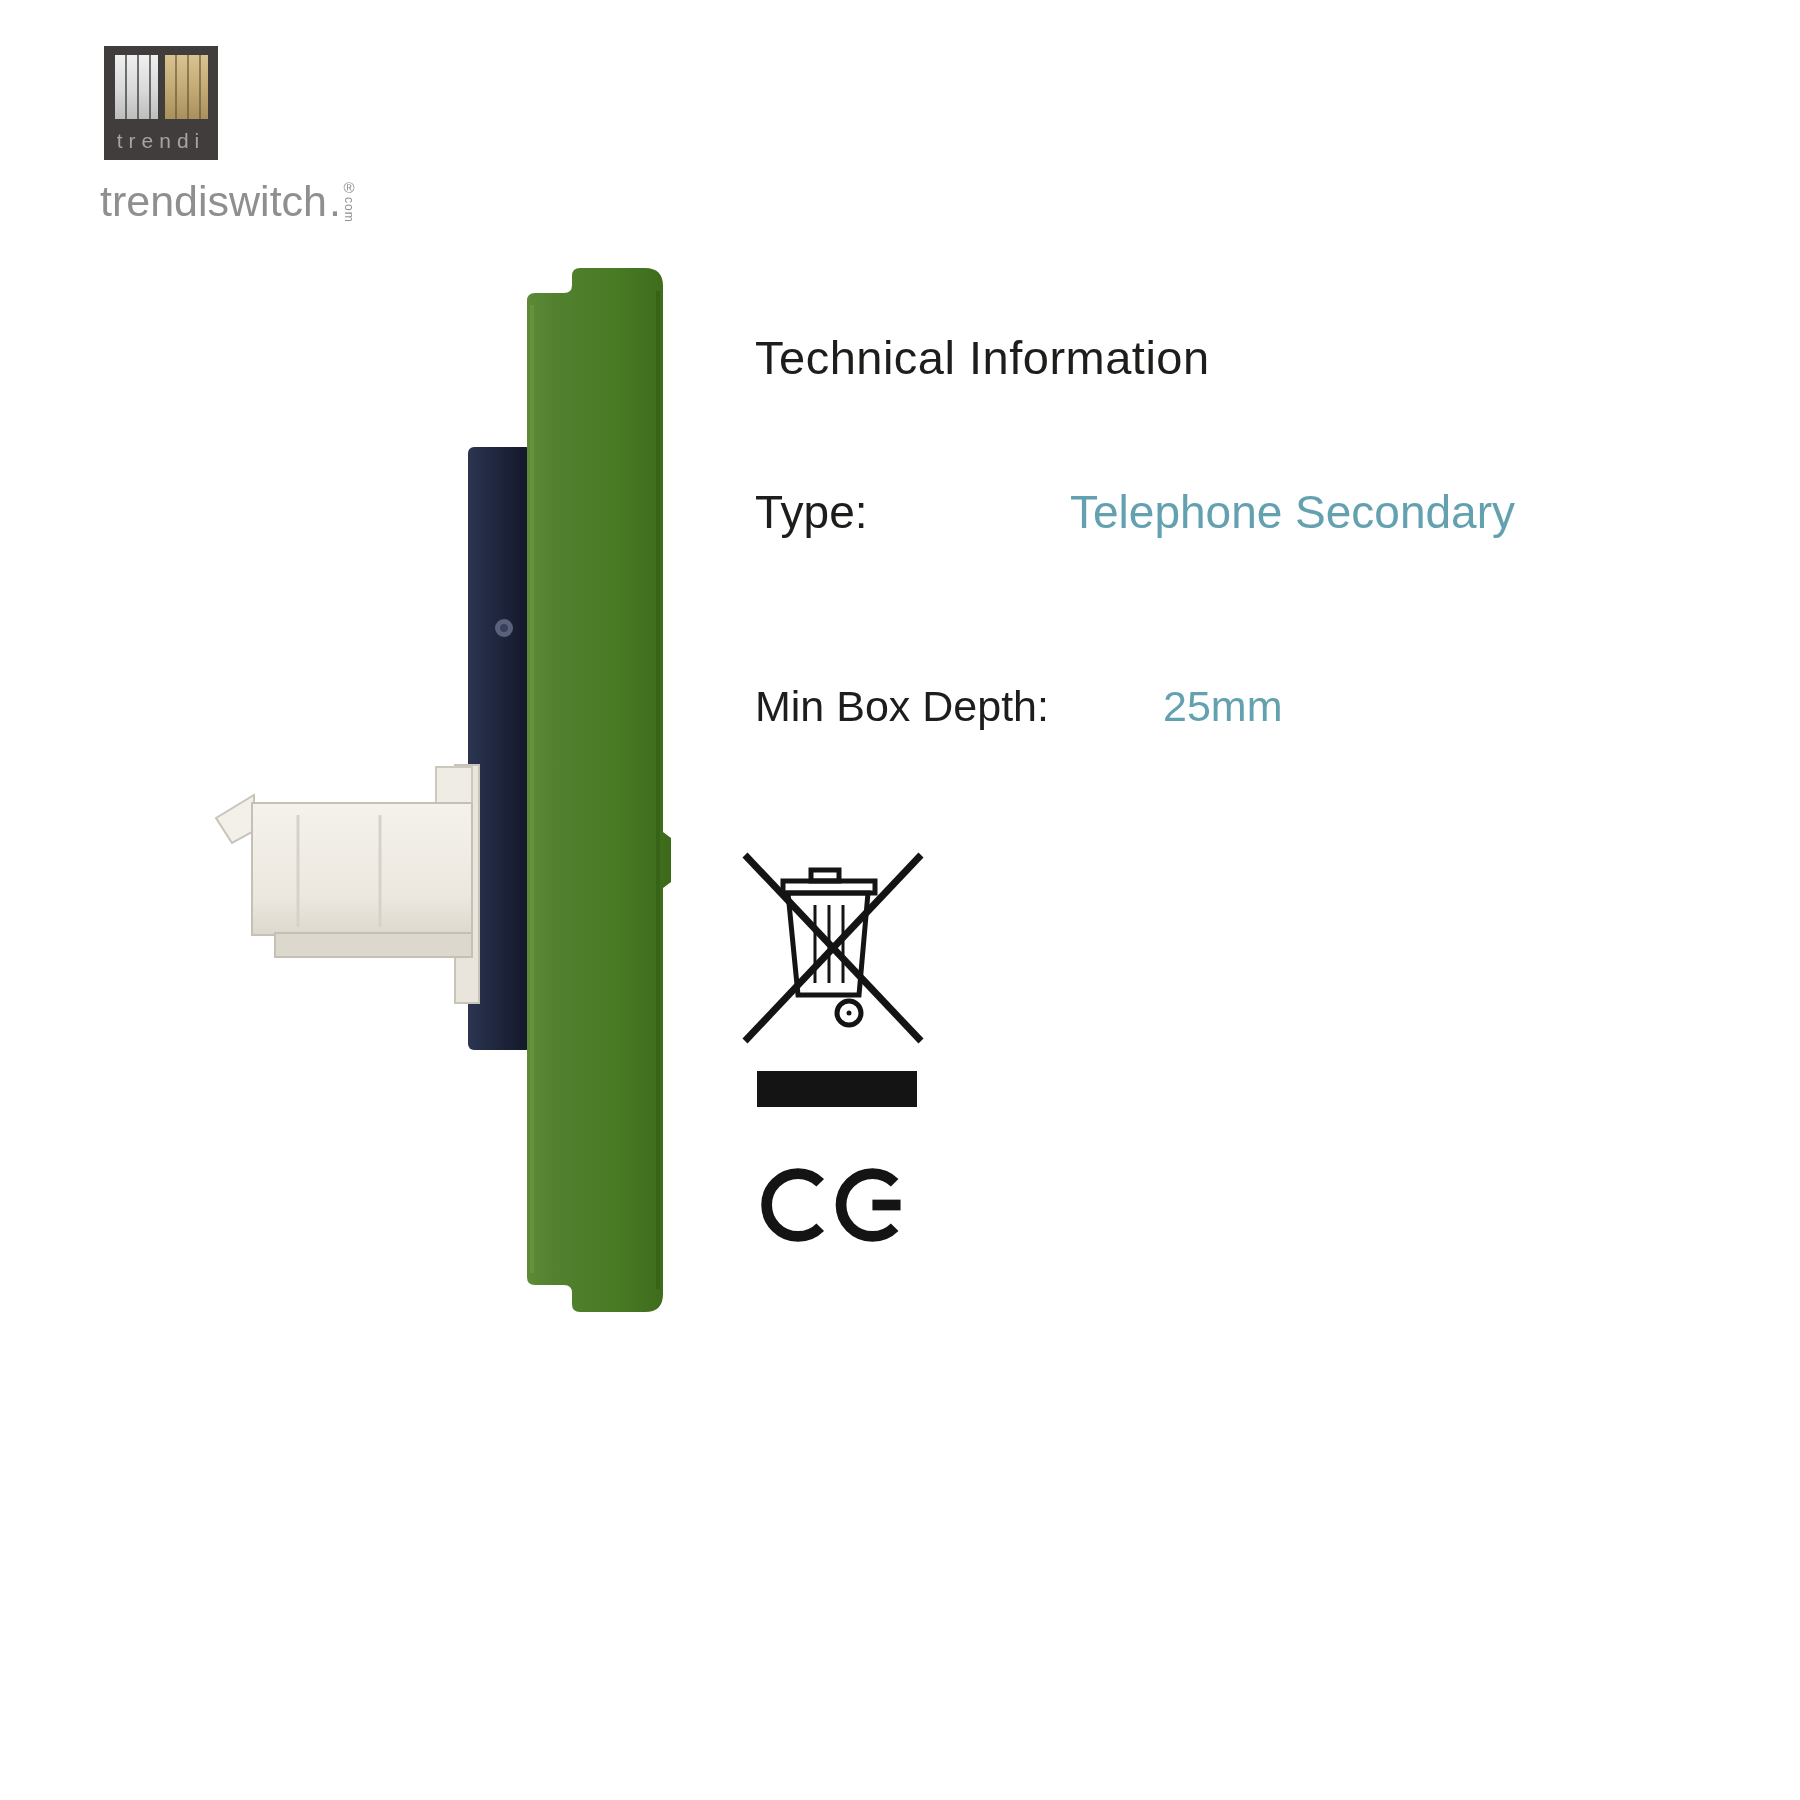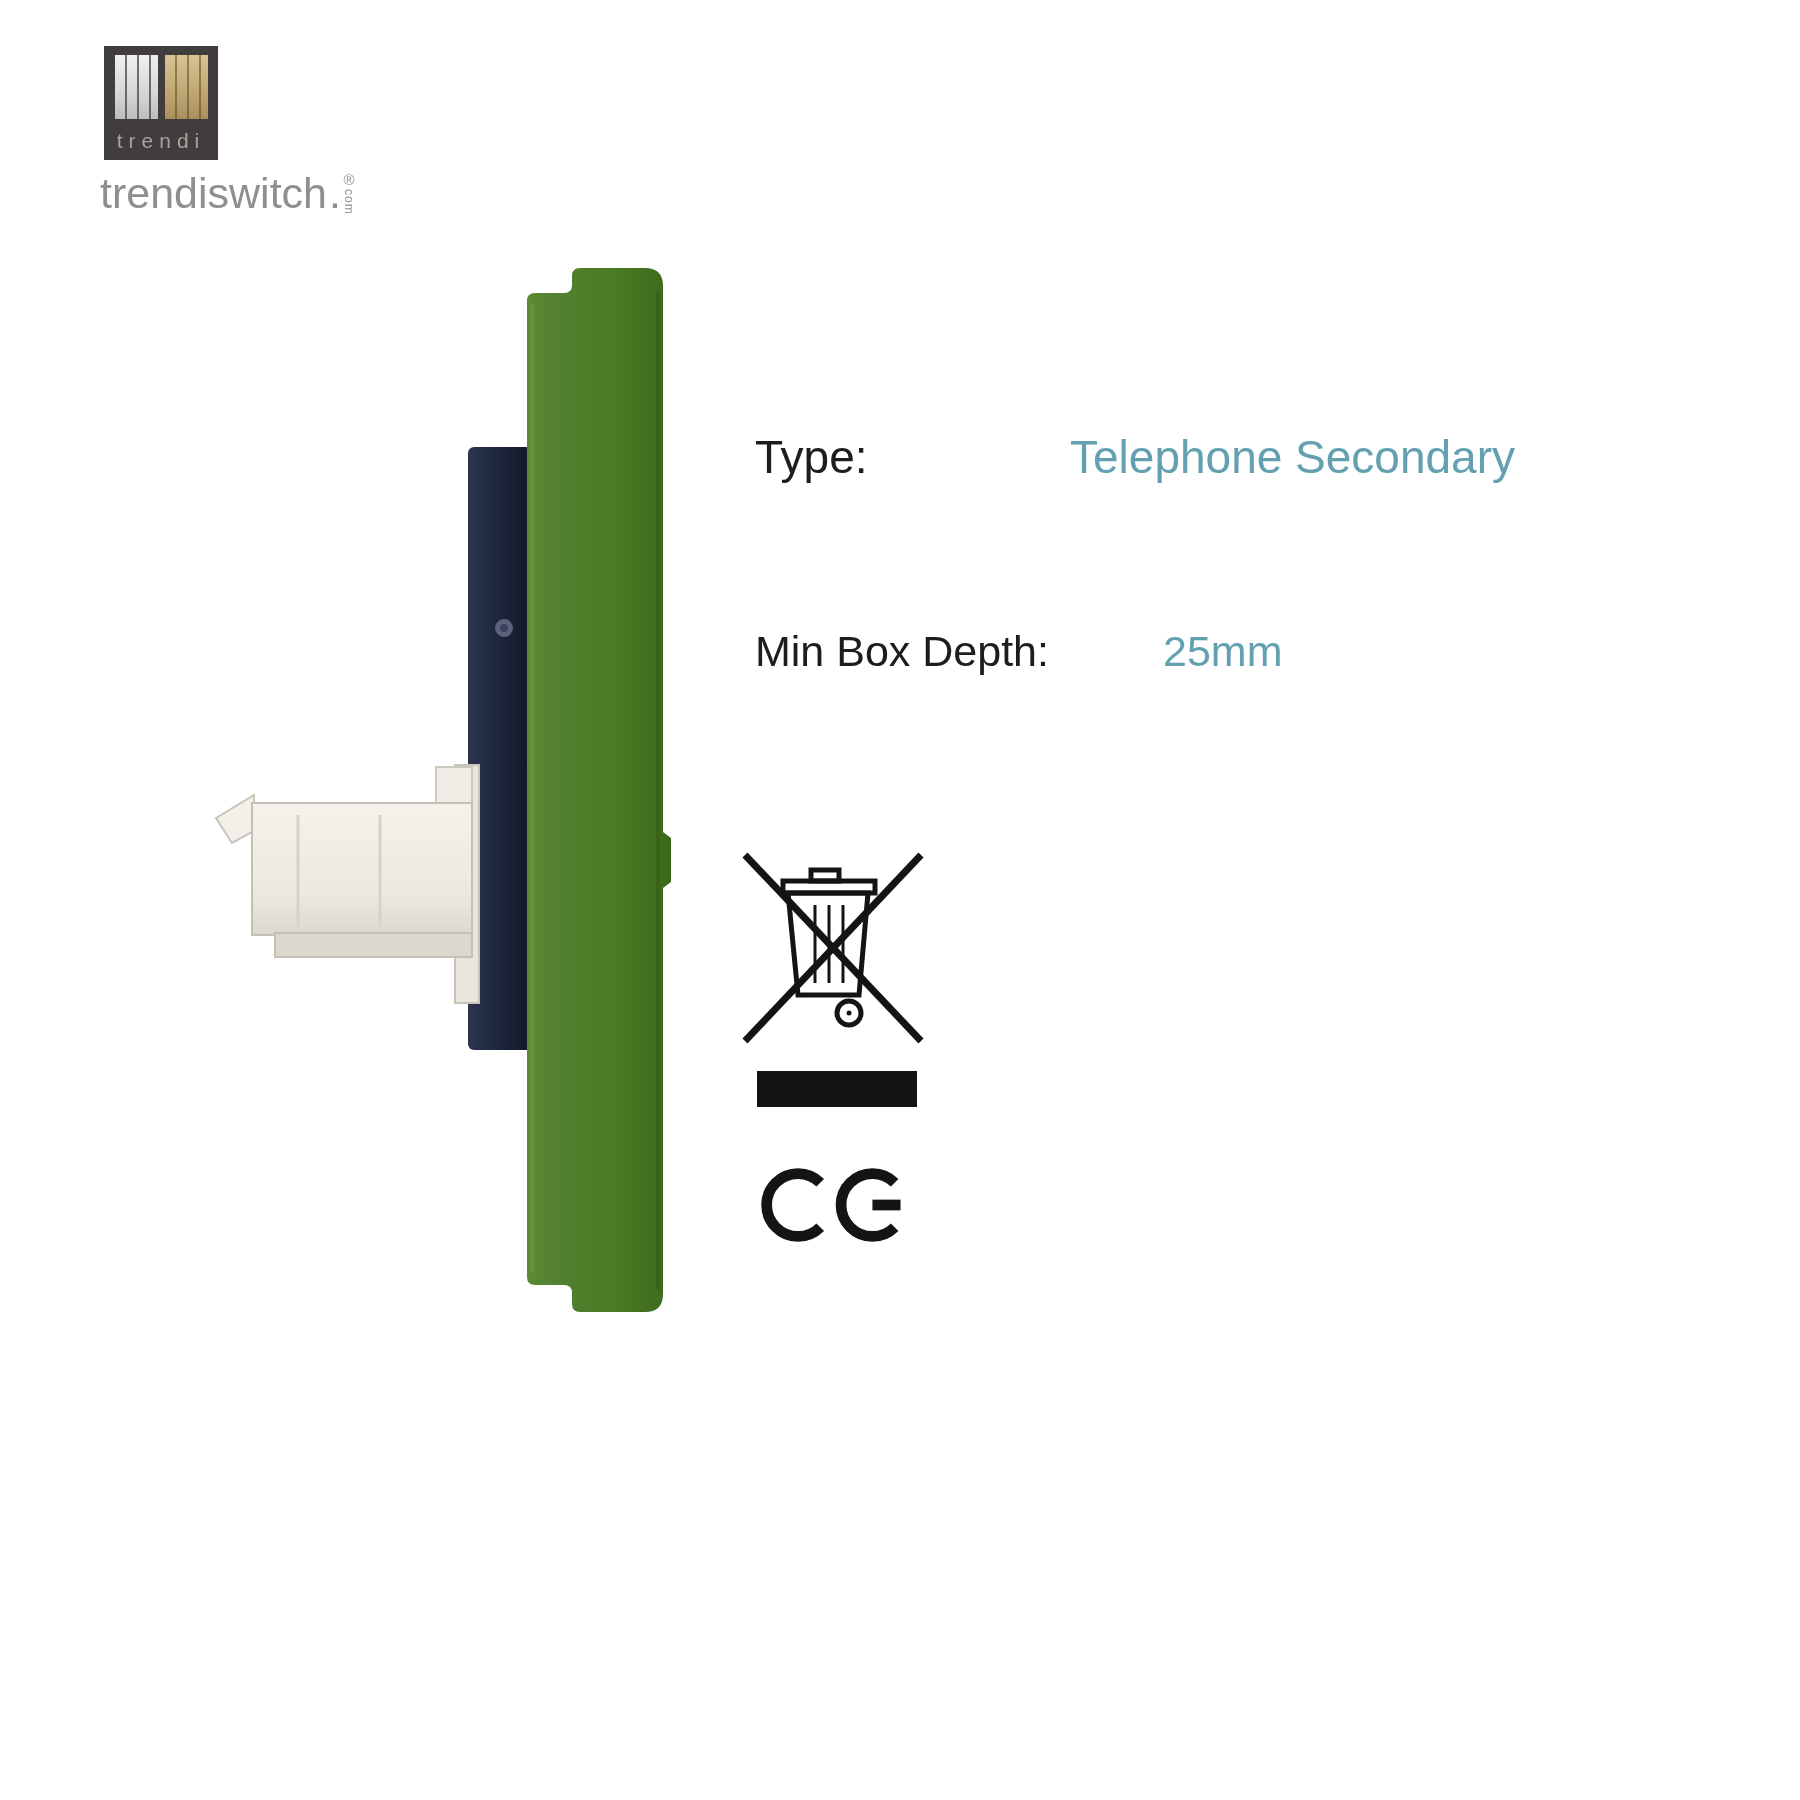--- a/index.html
+++ b/index.html
@@ -27,21 +27,21 @@
   .sw-right{
     background:
       repeating-linear-gradient(90deg, transparent 0 10px, rgba(95,82,50,.6) 10px 12px),
       linear-gradient(180deg,#d9c391 0%,#c2a974 55%,#a98f5c 100%);
   }
   .logo-text{
     position:absolute;bottom:7px;width:100%;text-align:center;
     color:#a7a3a1;font-size:21px;letter-spacing:6px;
   }
   .brand-line{
-    margin-top:12px;margin-left:-4px;
+    margin-top:20px;margin-left:-4px;
     color:#8f8f8f;font-size:43px;font-weight:400;
     display:flex;align-items:center;line-height:1;
   }
   .brand-line .dot{margin-left:2px;}
   .brand-comreg{display:inline-flex;flex-direction:column;align-items:center;margin-left:2px;}
   .brand-comreg .reg{font-size:15px;color:#8f8f8f;line-height:1;}
   .brand-comreg .com{font-size:12px;color:#8f8f8f;writing-mode:vertical-rl;letter-spacing:1px;line-height:1;margin-top:2px;}
   
   .product-svg{position:absolute;left:180px;top:255px;}
   
@@ -135,20 +135,21 @@
                L 384 38
                Q 392 38 392 30
                L 392 21
                Q 392 13 400 13 Z" fill="url(#gPlate)"></path>
       <path d="M 352 50 L 352 1018" stroke="#6d9a43" stroke-width="4" opacity="0.6"></path>
       <path d="M 478 36 L 478 1034" stroke="#2f5a14" stroke-width="4" opacity="0.5"></path>
     </g>
   </svg>
 
   <div class="tech">
+    <h1 class="tech-title">Technical Information</h1>
 
     <div class="row-type">
       <span class="label">Type:</span><span class="value">Telephone Secondary</span>
     </div>
 
     <div class="specs">
       <div class="spec">
         <span class="label">Min Box Depth:</span><span class="value">25mm</span>
       </div>
     </div>

